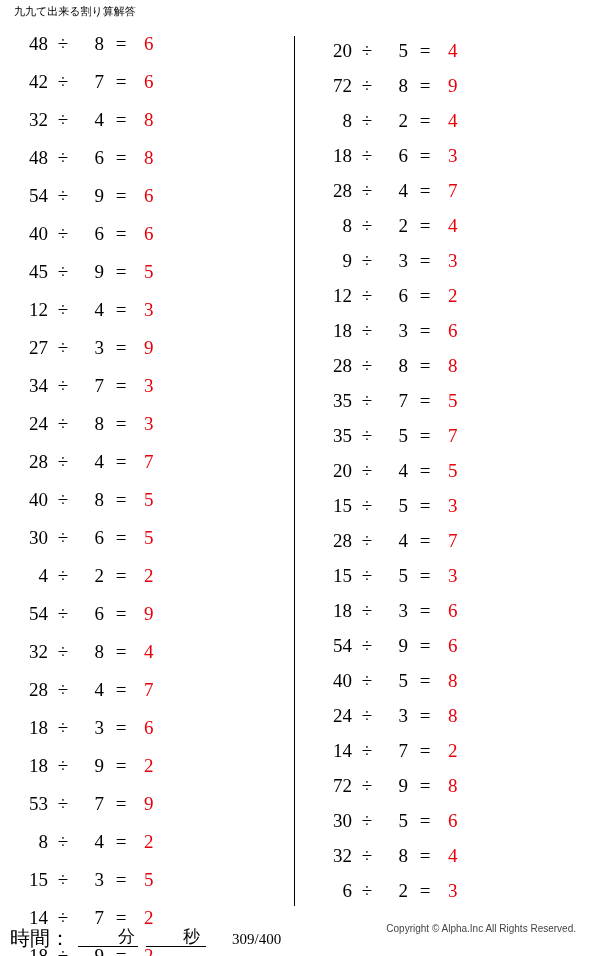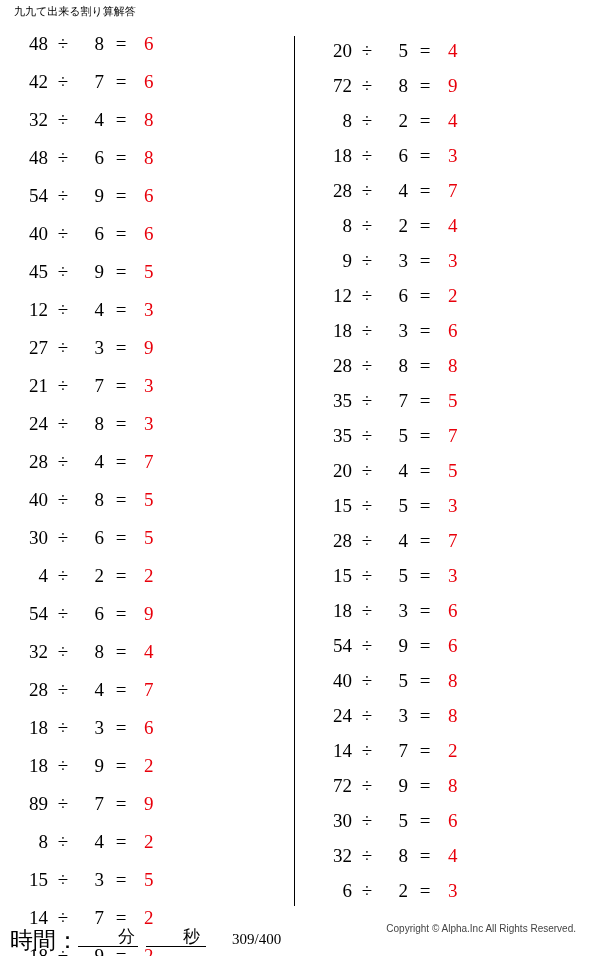--- a/index.html
+++ b/index.html
@@ -76,21 +76,21 @@
     position: absolute;
     left: 0;
     top: 908px;
     width: 600px;
     height: 48px;
   }
   .time-label {
     position: absolute;
     left: 10px;
     top: 17px;
-    font-size: 23px;
+    font-size: 20px;
     font-family: "DejaVu Sans", sans-serif;
   }
   .time-line1 {
     position: absolute;
     left: 78px;
     top: 38px;
     width: 60px;
     height: 1px;
     background: #000;
   }
@@ -204,21 +204,21 @@
           <span class="cell c-res">3</span>
         </div>
         <div class="row">
           <span class="cell c-a">27</span>
           <span class="cell c-op">÷</span>
           <span class="cell c-b">3</span>
           <span class="cell c-eq">=</span>
           <span class="cell c-res">9</span>
         </div>
         <div class="row">
-          <span class="cell c-a">21</span>
+          <span class="cell c-a">34</span>
           <span class="cell c-op">÷</span>
           <span class="cell c-b">7</span>
           <span class="cell c-eq">=</span>
           <span class="cell c-res">3</span>
         </div>
         <div class="row">
           <span class="cell c-a">24</span>
           <span class="cell c-op">÷</span>
           <span class="cell c-b">8</span>
           <span class="cell c-eq">=</span>
@@ -281,21 +281,21 @@
           <span class="cell c-res">6</span>
         </div>
         <div class="row">
           <span class="cell c-a">18</span>
           <span class="cell c-op">÷</span>
           <span class="cell c-b">9</span>
           <span class="cell c-eq">=</span>
           <span class="cell c-res">2</span>
         </div>
         <div class="row">
-          <span class="cell c-a">89</span>
+          <span class="cell c-a">53</span>
           <span class="cell c-op">÷</span>
           <span class="cell c-b">7</span>
           <span class="cell c-eq">=</span>
           <span class="cell c-res">9</span>
         </div>
         <div class="row">
           <span class="cell c-a">8</span>
           <span class="cell c-op">÷</span>
           <span class="cell c-b">4</span>
           <span class="cell c-eq">=</span>

